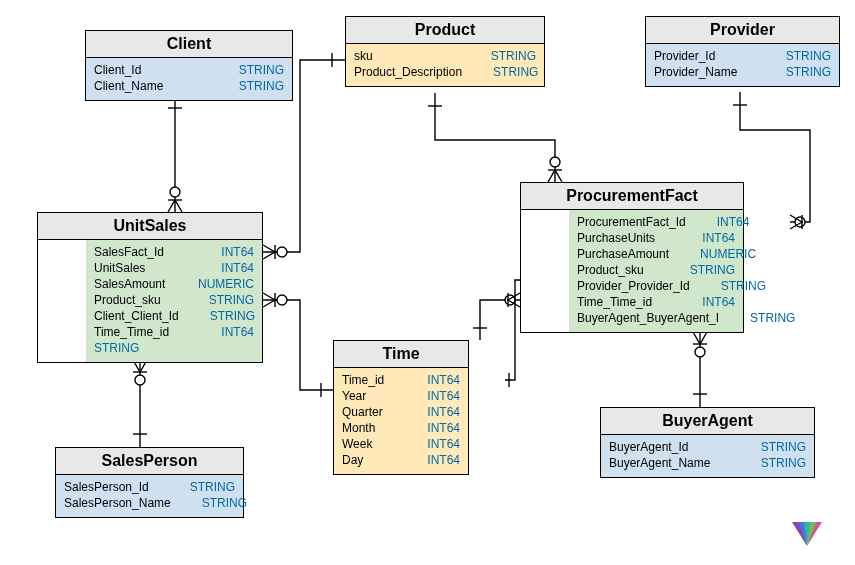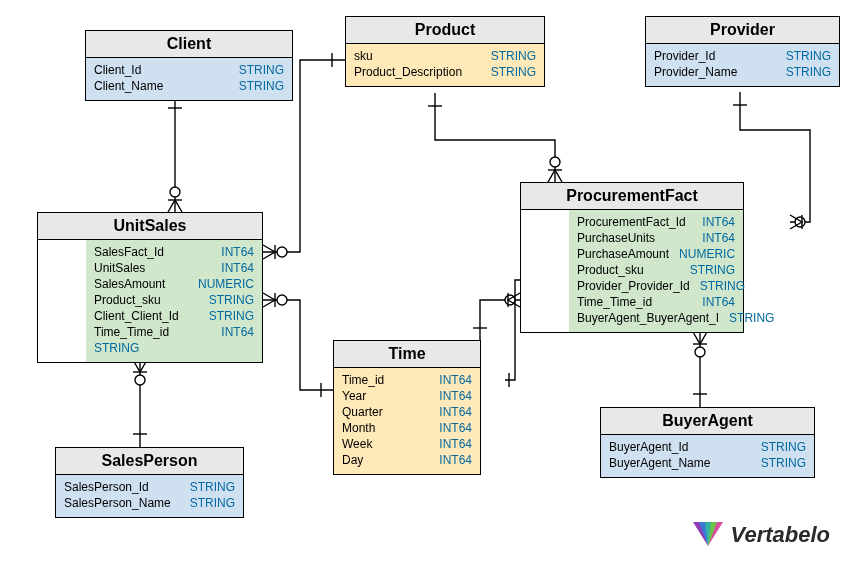--- a/index.html
+++ b/index.html
@@ -43,20 +43,21 @@
     padding: 4px 8px 6px 8px;
   }
   .table-body.blue   { background: #cfe0f0; }
   .table-body.green  { background: #d0e7cb; margin-left: 48px; }
   .table-body.yellow { background: #ffe9b8; }
   .col-row {
     display: flex;
     justify-content: space-between;
     line-height: 16px;
     white-space: nowrap;
+    gap: 21px;
   }
   .col-name { padding-right: 10px; }
   .col-type { color: #0369a1; }
 
   .logo {
     position: absolute;
     right: 25px;
     bottom: 15px;
     display: flex;
     align-items: center;
@@ -238,21 +239,21 @@
           <span class="col-name">Time_Time_id</span>
           <span class="col-type">INT64</span>
         </div>
       <div class="col-row">
           <span class="col-name">BuyerAgent_BuyerAgent_I</span>
           <span class="col-type">STRING</span>
         </div>
     </div>
   </div>
 
-  <div class="table-box" style="left:333px; top:340px; width:148px;">
+  <div class="table-box" style="left:333px; top:340px; width:136px;">
     <div class="table-header">Time</div>
     <div class="table-body yellow">
       <div class="col-row">
           <span class="col-name">Time_id</span>
           <span class="col-type">INT64</span>
         </div>
       <div class="col-row">
           <span class="col-name">Year</span>
           <span class="col-type">INT64</span>
         </div>
@@ -306,16 +307,15 @@
   <div class="logo">
     <svg width="34" height="30" viewBox="0 0 34 30">
       <g>
         <polygon points="2,2 10,2 17,26" fill="#8e3fb5"></polygon>
         <polygon points="8,2 16,2 17,26" fill="#3a7bd5"></polygon>
         <polygon points="14,2 22,2 17,26" fill="#34b3a0"></polygon>
         <polygon points="20,2 28,2 17,26" fill="#6ac24a"></polygon>
         <polygon points="26,2 32,2 17,26" fill="#d94f9d"></polygon>
       </g>
     </svg>
-    <span>Vertabelo</span>
   </div>
 
 </div>
 
 </body></html>

